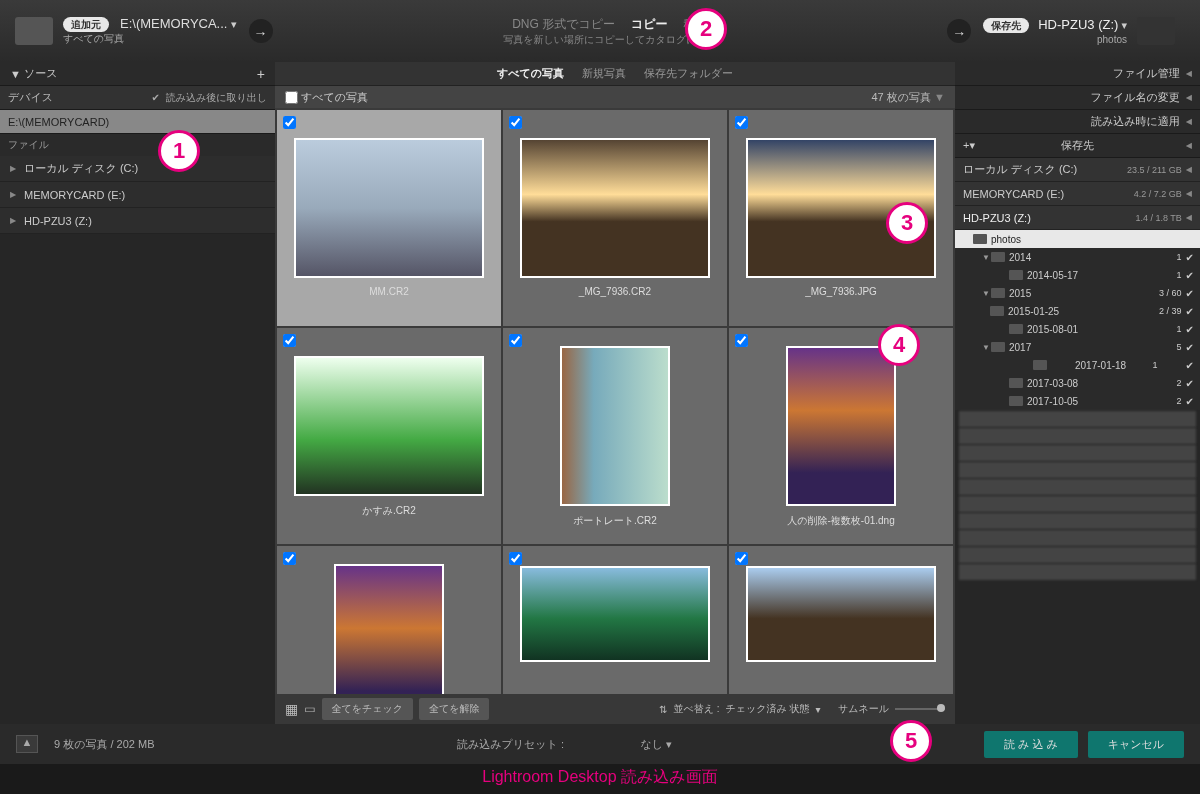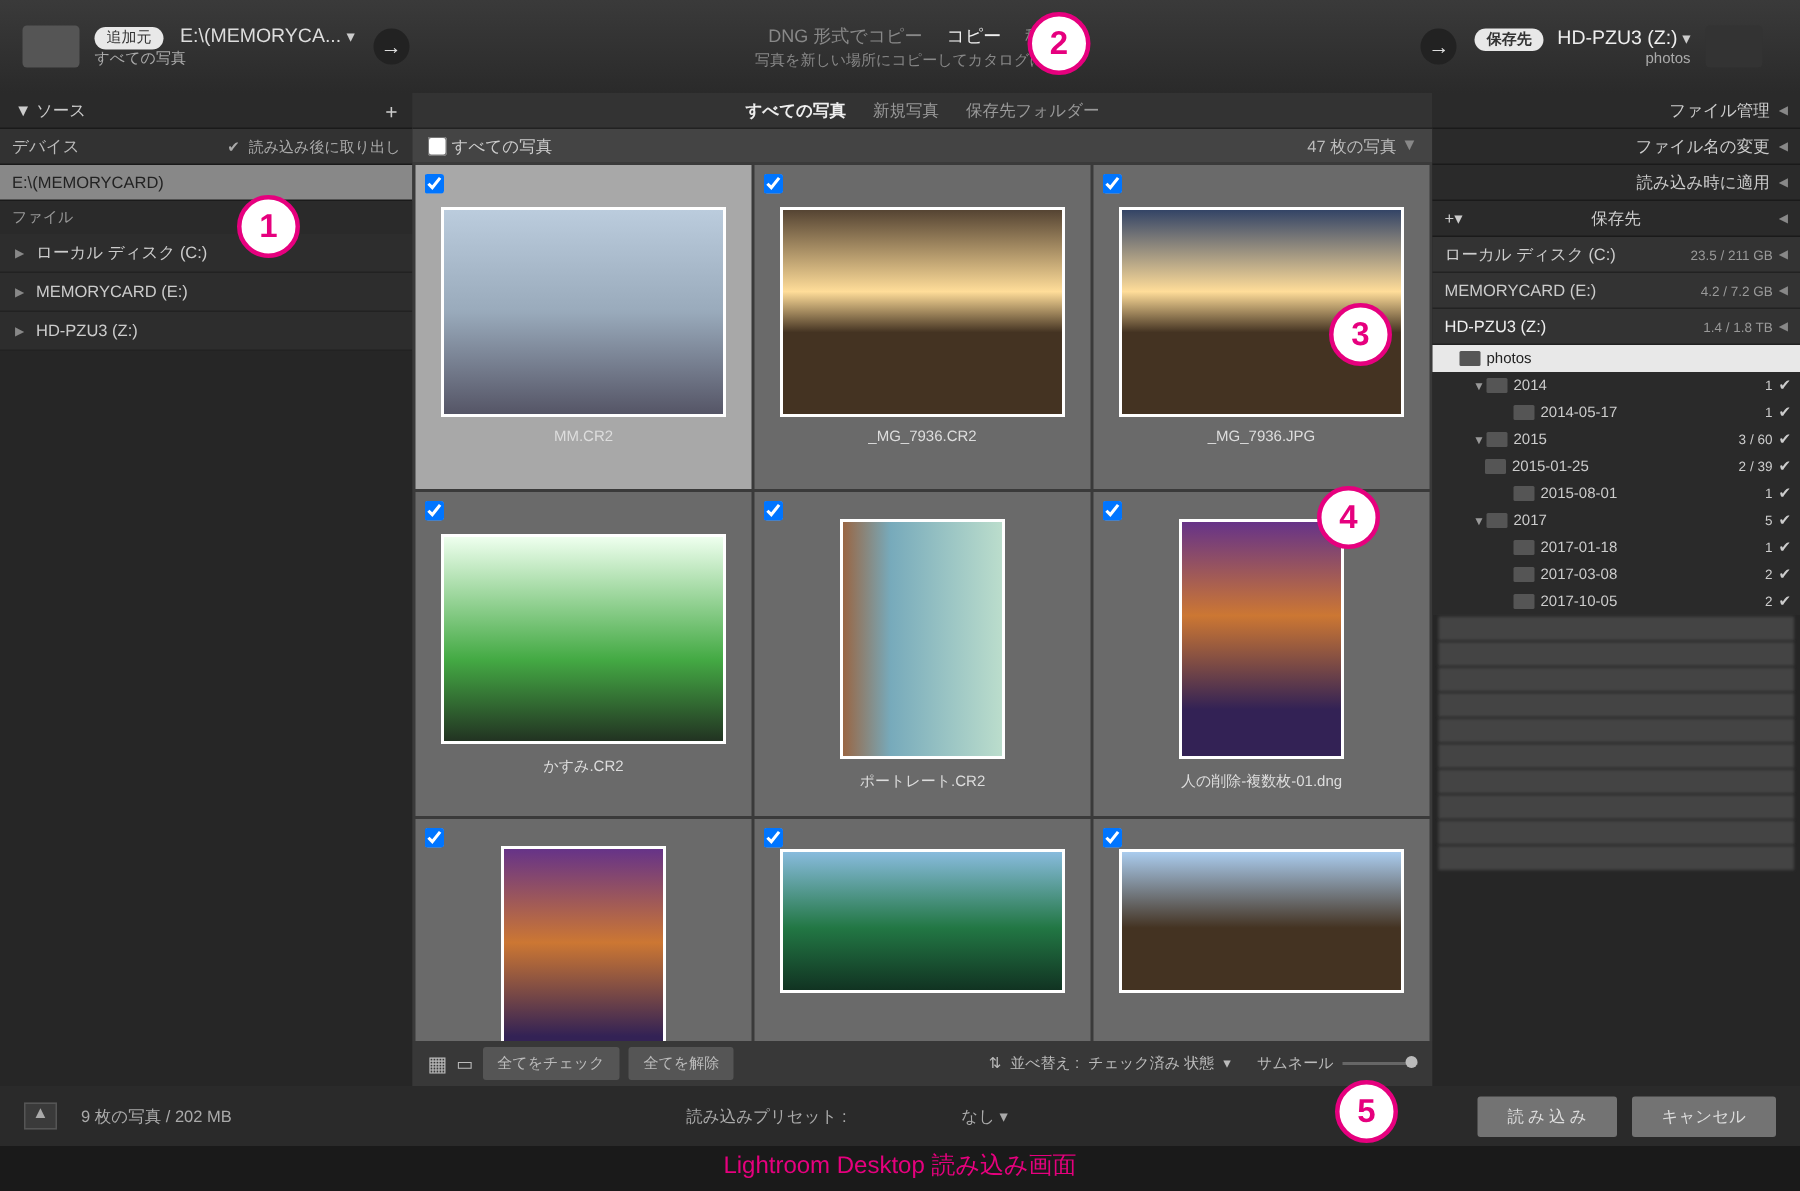--- a/index.html
+++ b/index.html
@@ -1,24 +1,24 @@
 <!DOCTYPE html>
 <html><head>
 <meta charset="utf-8">
 <style>
 * { margin: 0; padding: 0; box-sizing: border-box; }
 body { font-family: "Hiragino Kaku Gothic Pro", Meiryo, sans-serif; background: #1a1a1a; color: #ccc; font-size: 11px; width: 1200px; height: 794px; overflow: hidden; position: relative; }
 .top-bar { height: 62px; background: linear-gradient(#3a3a3a,#2a2a2a); display: flex; align-items: center; padding: 0 15px; }
 .device-icon { width: 38px; height: 28px; background: #555; border-radius: 3px; margin-right: 10px; }
-.from-label { background: #e8e8e8; color: #333; font-size: 10px; padding: 2px 8px; border-radius: 8px; font-weight: normal; text-align: center; }
+.from-label { background: #e8e8e8; color: #333; font-size: 10px; padding: 2px 8px; border-radius: 8px; font-weight: bold; text-align: center; }
 .source-title { font-size: 13px; color: #ddd; margin-left: 8px; }
 .subtitle { font-size: 10px; color: #aaa; }
 .top-center { flex: 1; text-align: center; }
 .top-center .line1 span { margin: 0 8px; color: #888; font-size: 12px; }
-.top-center .line1 span.active { color: #eee; font-weight: normal; }
+.top-center .line1 span.active { color: #eee; font-weight: bold; }
 .top-center .line2 { font-size: 10px; color: #888; }
 .arrow-btn { width: 24px; height: 24px; border-radius: 50%; background: #222; color: #ddd; display: flex; align-items: center; justify-content: center; margin: 0 12px; font-size: 14px; }
 .dest-label { background: #e8e8e8; color: #333; font-size: 10px; padding: 2px 8px; border-radius: 8px; font-weight: bold; }
 .dest-title { font-size: 13px; color: #eee; margin-left: 6px; }
 .main { display: flex; height: 662px; }
 .left-panel { width: 275px; background: #262626; display: flex; flex-direction: column; }
 .panel-header { height: 24px; display: flex; align-items: center; padding: 0 10px; background: #2a2a2a; border-bottom: 1px solid #1a1a1a; font-size: 11px; color: #ccc; }
 .plus { margin-left: auto; font-size: 14px; }
 .dev-row { height: 24px; display: flex; align-items: center; padding: 0 8px; background: #323232; font-size: 11px; color: #bbb; border-bottom: 1px solid #1a1a1a; }
 .dev-row.sel { background: #888; color: #222; }
@@ -56,21 +56,21 @@
 .tree .node { height: 18px; display: flex; align-items: center; padding-right: 6px; }
 .tree .node .tw { width: 10px; text-align: center; font-size: 8px; color: #999; }
 .tree .node .fld { width: 14px; height: 10px; background: #555; margin-right: 4px; border-radius: 1px; }
 .tree .node.sel { background: #e8e8e8; color: #222; }
 .tree .cnt { margin-left: auto; font-size: 9px; color: #ccc; }
 .tree .ck { margin-left: 4px; font-size: 10px; }
 .blur-row { height: 16px; margin: 1px 4px; background: #444; filter: blur(1px); }
 .bottom-bar { height: 40px; background: #2a2a2a; display: flex; align-items: center; padding: 0 16px; font-size: 11px; color: #aaa; }
 .bottom-bar .expand { width: 22px; height: 18px; background: #3a3a3a; border: 1px solid #555; text-align: center; margin-right: 16px; }
 .bottom-bar .preset { flex: 1; text-align: center; }
-.bottom-bar .btn { background: #737373; padding: 6px 20px; margin-left: 10px; border-radius: 2px; color: #ddd; font-family: Liberation Serif, serif; }
+.bottom-bar .btn { background: #0f766e; padding: 6px 20px; margin-left: 10px; border-radius: 2px; color: #ddd; }
 .caption { position: absolute; bottom: 6px; width: 100%; text-align: center; color: #e6007e; font-size: 16px; font-family: sans-serif; }
 .badge { position: absolute; width: 42px; height: 42px; border-radius: 50%; background: #fff; border: 3px solid #e6007e; display: flex; align-items: center; justify-content: center; font-size: 22px; font-weight: bold; color: #e6007e; z-index: 50; }
 
 .t1{background:linear-gradient(#bcd,#9ab 50%,#556)}
 .t2{background:linear-gradient(#543 0%,#fd9 40%,#432 60%)}
 .t3{background:linear-gradient(#346,#fd9 40%,#432 60%)}
 .t4{background:linear-gradient(#efe,#4a4 60%,#232)} 
 .t5{background:linear-gradient(90deg,#964,#7ab 30%,#bdc)} .cell.portrait .thumb{width:110px;height:160px;margin-top:18px}
 .t6{background:linear-gradient(#638,#c73 40%,#325 80%)} 
 .t7{background:linear-gradient(#8bd,#274 55%,#132)}
@@ -265,21 +265,21 @@
           <span class="cnt">1</span>
           <span class="ck">✔</span>
         </div>
         <div class="node" style="padding-left: 26px;">
           <span class="tw">▼</span>
           <span class="fld"></span>
           <span>2017</span>
           <span class="cnt">5</span>
           <span class="ck">✔</span>
         </div>
-        <div class="node" style="padding-left: 44px;">
+        <div class="node" style="padding-left: 44px; gap: 24px;">
           <span class="tw"></span>
           <span class="fld"></span>
           <span>2017-01-18</span>
           <span class="cnt">1</span>
           <span class="ck">✔</span>
         </div>
         <div class="node" style="padding-left: 44px;">
           <span class="tw"></span>
           <span class="fld"></span>
           <span>2017-03-08</span>

